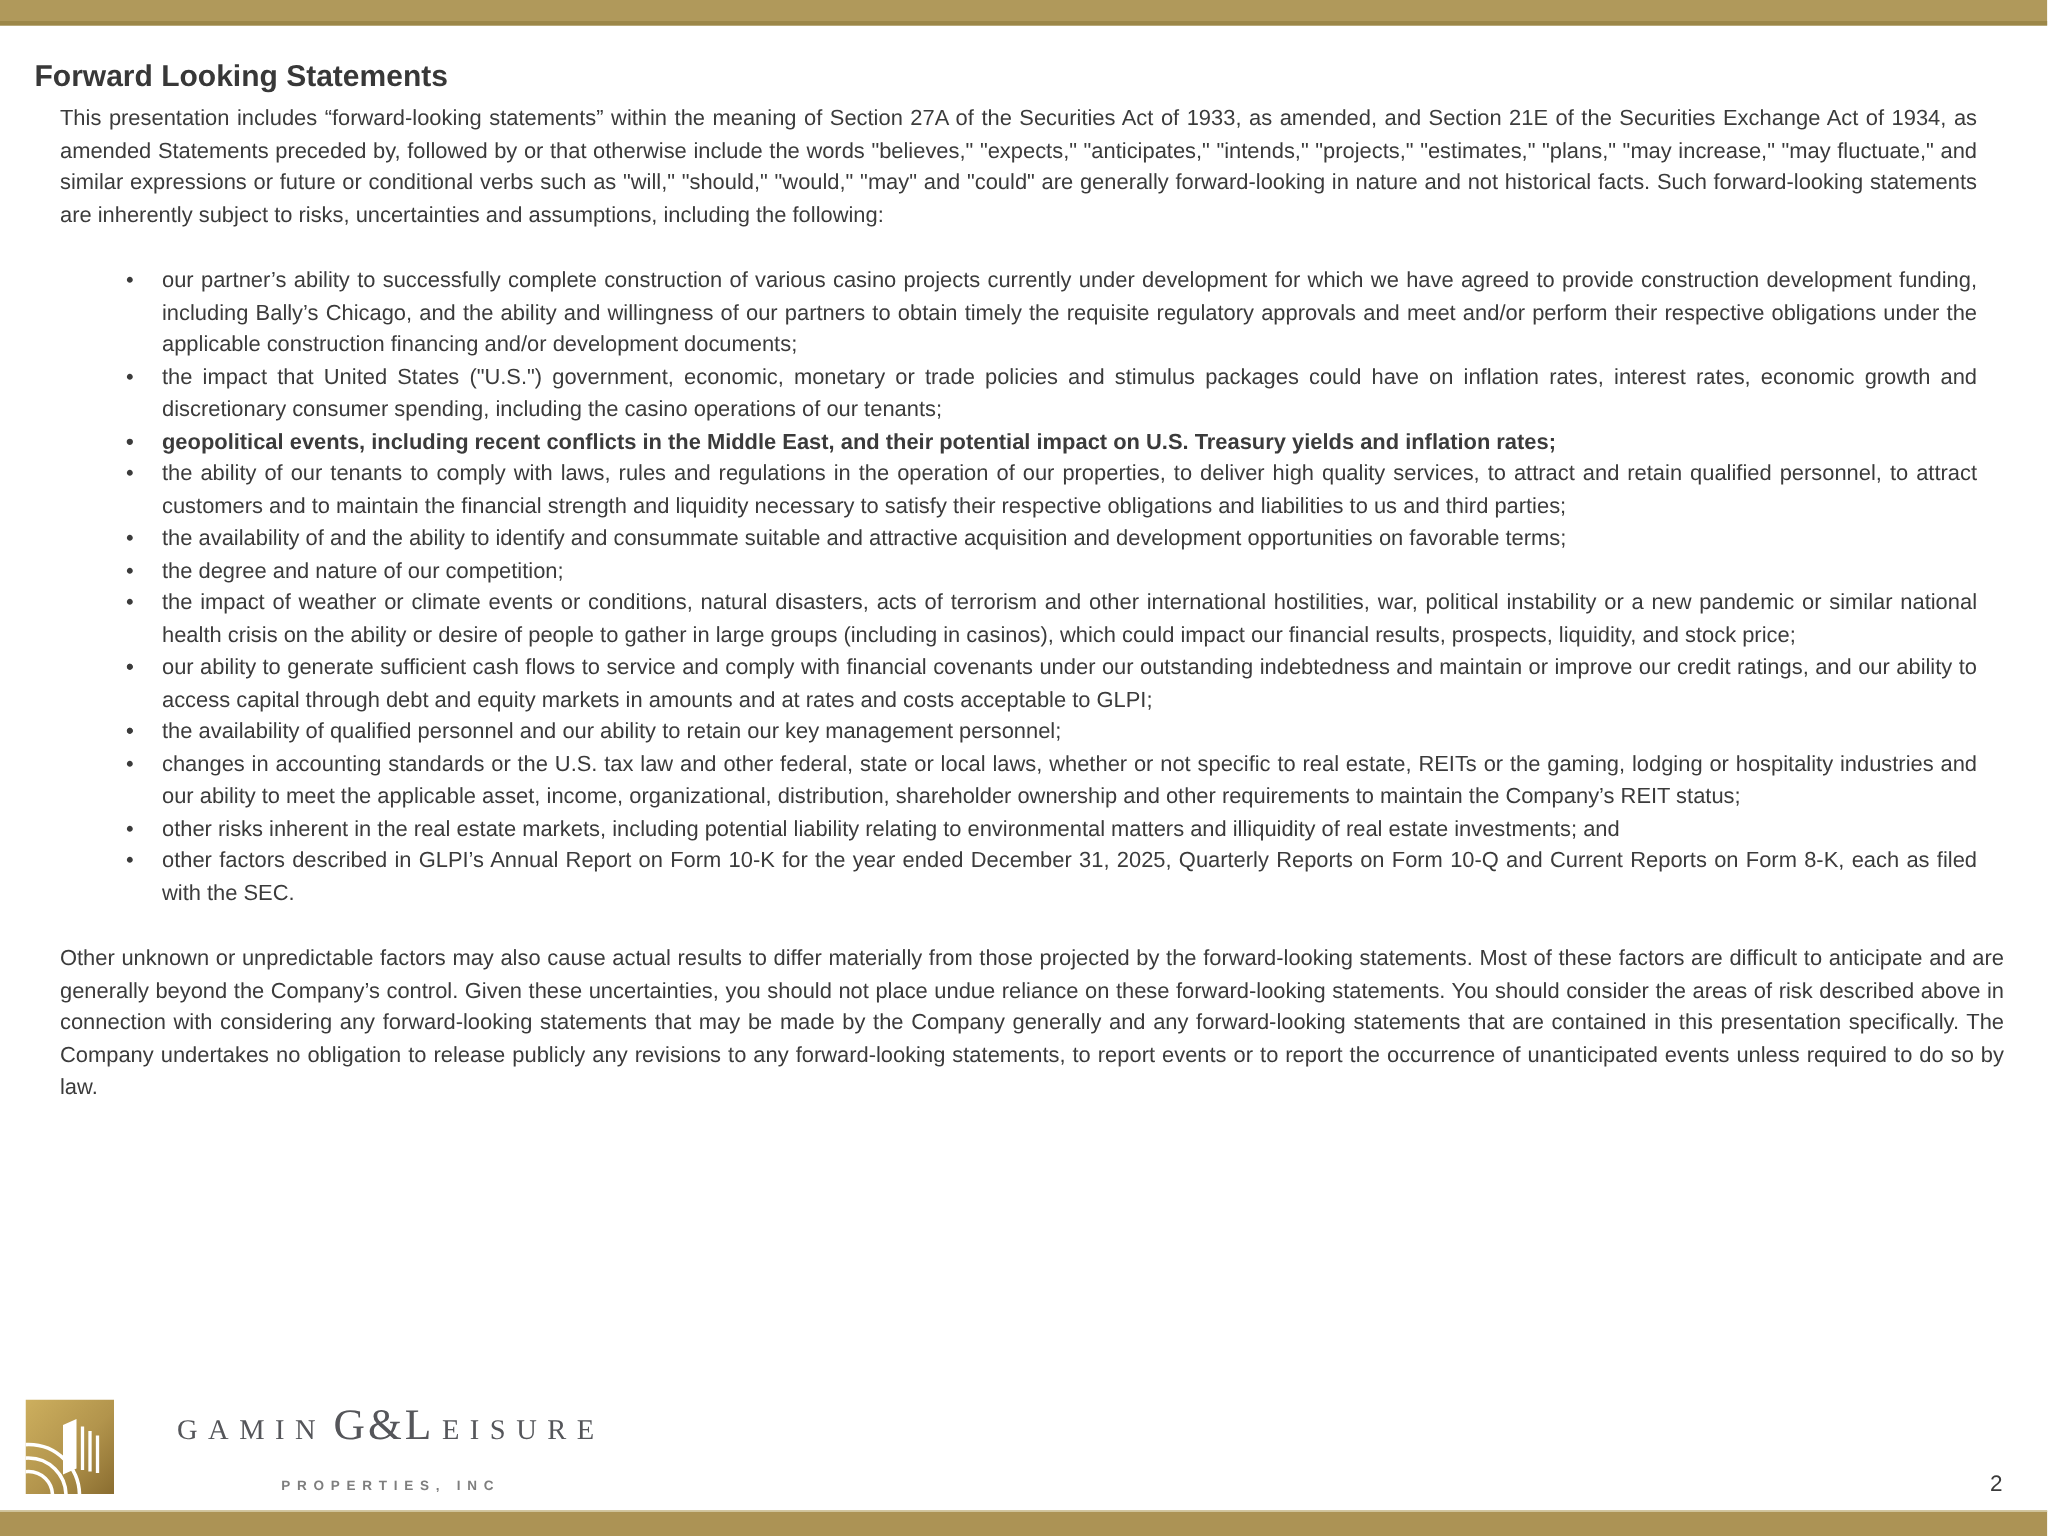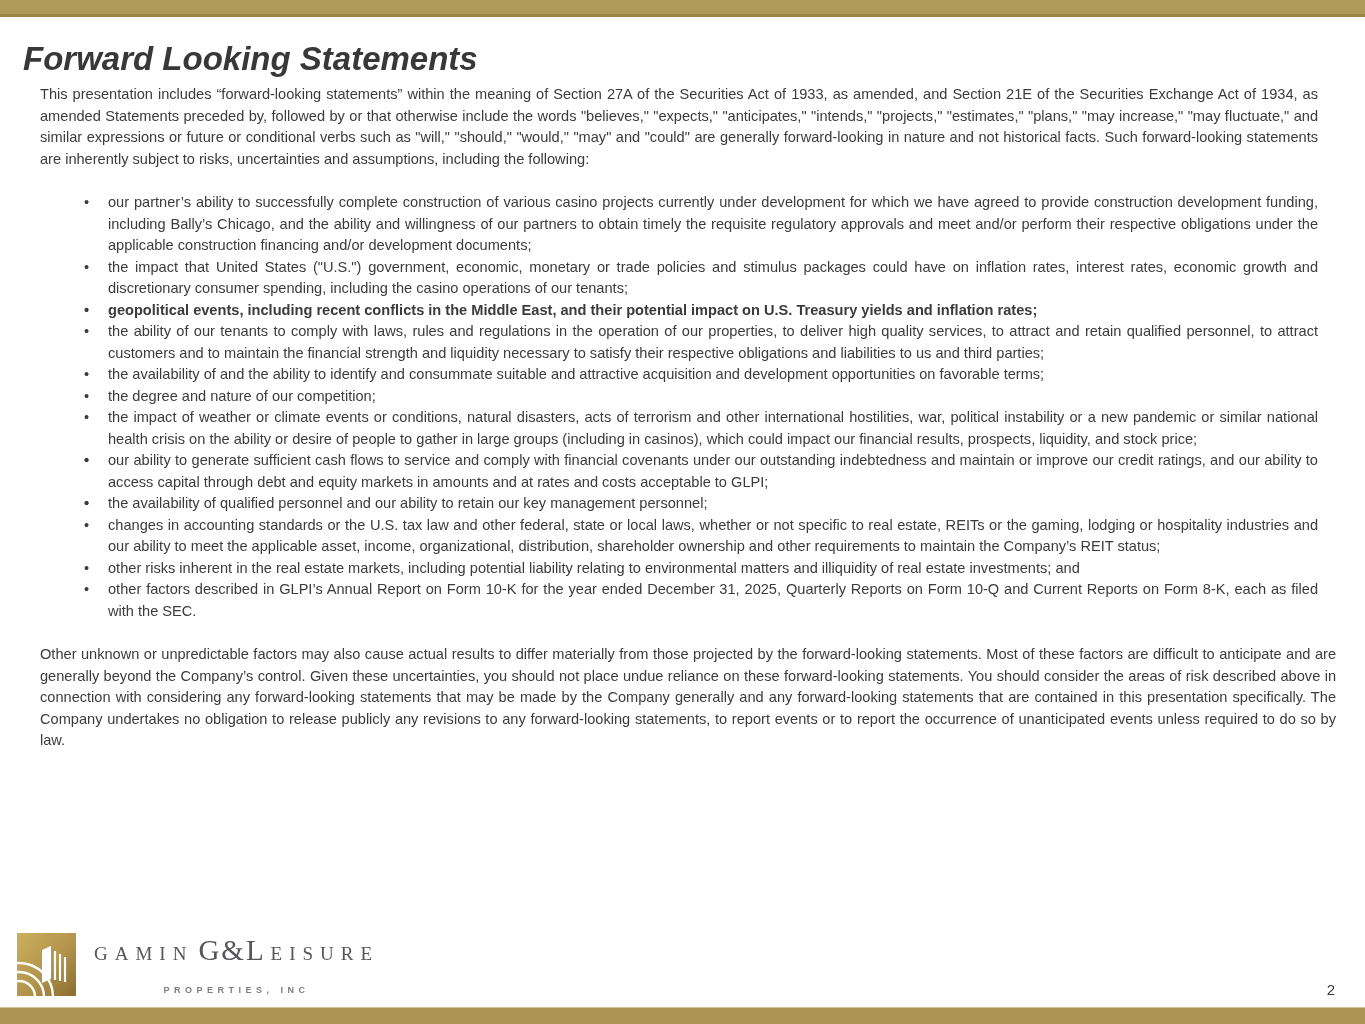--- a/index.html
+++ b/index.html
@@ -16,25 +16,24 @@
     background:#b0995b;
     border-bottom:3px solid #9c8748;
   }
   .bar-bottom{
     position:absolute;bottom:0;left:0;width:100%;height:16px;
     background:#ac9355;
     border-top:1px solid #cfc39a;
   }
   h1.title{
     margin:40px 0 0 23px;
-    font-size:33px;
+    font-size:20px;
     font-weight:700;
     color:#383838;
     letter-spacing:0px;
-    font-style:italic;
   }
   .body-copy{
     font-size:14.6px;
     line-height:21.5px;
     text-align:justify;
   }
   p.intro{
     margin:6px 47px 0 40px;
   }
   ul.risks{
@@ -55,20 +54,21 @@
     font-weight:600;
   }
   p.closing{
     margin:22px 29px 0 40px;
   }
   .footer-logo{
     position:absolute;
     left:17px;bottom:28px;
     display:flex;
     align-items:center;
+    gap:24px;
   }
   .logo-icon{display:block;}
   .logo-textblock{
     margin-left:18px;
     color:#58585a;
   }
   .logo-name{
     display:flex;
     align-items:baseline;
     font-family:"Liberation Serif", serif;

